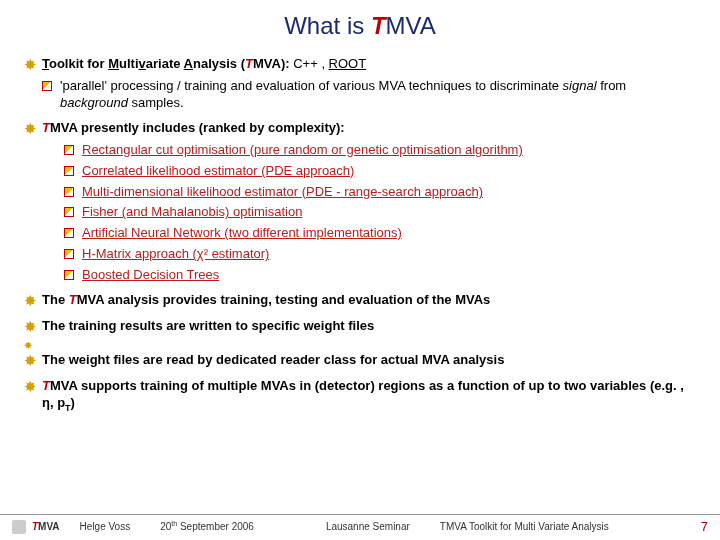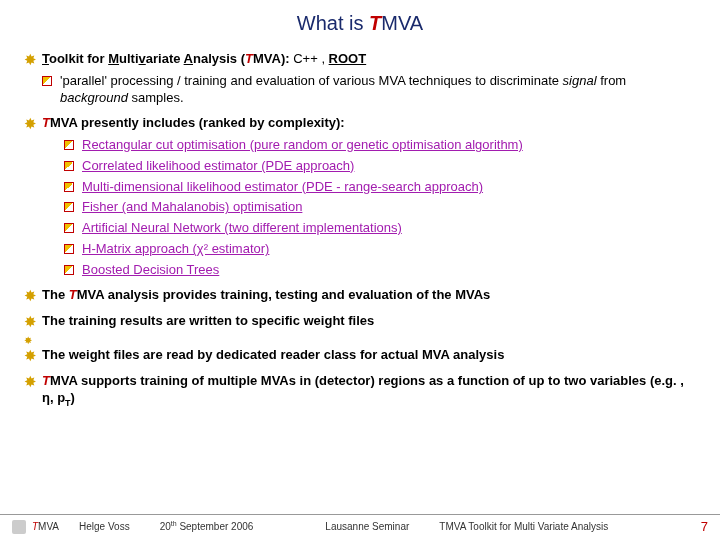--- a/index.html
+++ b/index.html
@@ -12,21 +12,21 @@
   position: relative;
   overflow: hidden;
 }
 .slide {
   width: 720px;
   height: 540px;
   position: relative;
 }
 .title {
   text-align: center;
-  font-size: 20px;
+  font-size: 24px;
   color: #1a2a6c;
   padding-top: 12px;
   font-weight: normal;
 }
 .title .t-accent { color: #c00000; font-style: italic; font-weight: bold; }
 .content {
   padding: 8px 24px 0 24px;
   font-size: 13px;
   color: #000;
 }
@@ -51,39 +51,39 @@
   flex-shrink: 0;
   margin-right: 8px;
   margin-top: 3px;
   margin-left: 18px;
 }
 .text { flex: 1; line-height: 1.3; }
 .bold { font-weight: bold; }
 .ul { text-decoration: underline; }
 .ital { font-style: italic; }
 .red { color: #c00000; }
-.nav { color: #a21caf; }
+.nav { color: #b91c1c; }
 .sub-list { margin-left: 22px; }
 .footer {
   position: absolute;
   bottom: 6px;
   left: 0;
   width: 100%;
   border-top: 1px solid #999;
   font-size: 10px;
   color: #333;
   display: flex;
   align-items: center;
   padding: 4px 12px 0 12px;
   box-sizing: border-box;
 }
 .footer .logo {
   width: 14px; height: 14px; background: #ccc; border-radius: 2px; margin-right: 6px;
 }
-.footer .brand { font-weight: normal; margin-right: 20px; }
+.footer .brand { font-weight: bold; margin-right: 20px; }
 .footer .brand .t-accent { color: #c00000; font-style: italic; }
 .footer .author { margin-right: 30px; }
 .footer .date { margin-right: 30px; }
 .footer .event { margin-right: 30px; padding-left: 42px; }
 .footer .desc { flex: 1; }
 .footer .pagenum { color: #c00000; font-size: 13px; }
 .sup { font-size: 7px; vertical-align: super; }
 </style>
 </head>
 <body>
@@ -91,21 +91,21 @@
 
 <div class="title">
   <span>What is </span><span class="t-accent">T</span><span>MVA</span>
 </div>
 
 <div class="content">
 
   <div class="row top-level">
     <span class="bullet-star">✸</span>
     <span class="text bold">
-      <span class="ul">T</span><span>oolkit for </span><span class="ul">M</span><span>ulti</span><span class="ul">v</span><span>ariate </span><span class="ul">A</span><span>nalysis (</span><span class="red ital">T</span><span>MVA): </span><span style="font-weight:normal">C++ </span><span style="font-weight:normal">, </span><span class="ul" style="font-weight:bold">ROOT</span>
+      <span class="ul">T</span><span>oolkit for </span><span class="ul">M</span><span>ulti</span><span class="ul">v</span><span>ariate </span><span class="ul">A</span><span>nalysis (</span><span class="red ital">T</span><span>MVA): </span><span style="font-weight:normal">C++ </span><span style="font-weight:normal">, </span><span class="ul" style="font-weight:normal">ROOT</span>
     </span>
   </div>
   <div class="row">
     <span class="bullet-square"></span>
     <span class="text">
       <span>'parallel' processing / training and evaluation of various MVA techniques to discriminate </span><span class="ital">signal</span><span> from </span><span class="ital">background</span><span> samples.</span>
     </span>
   </div>
 
   <div class="row top-level">

